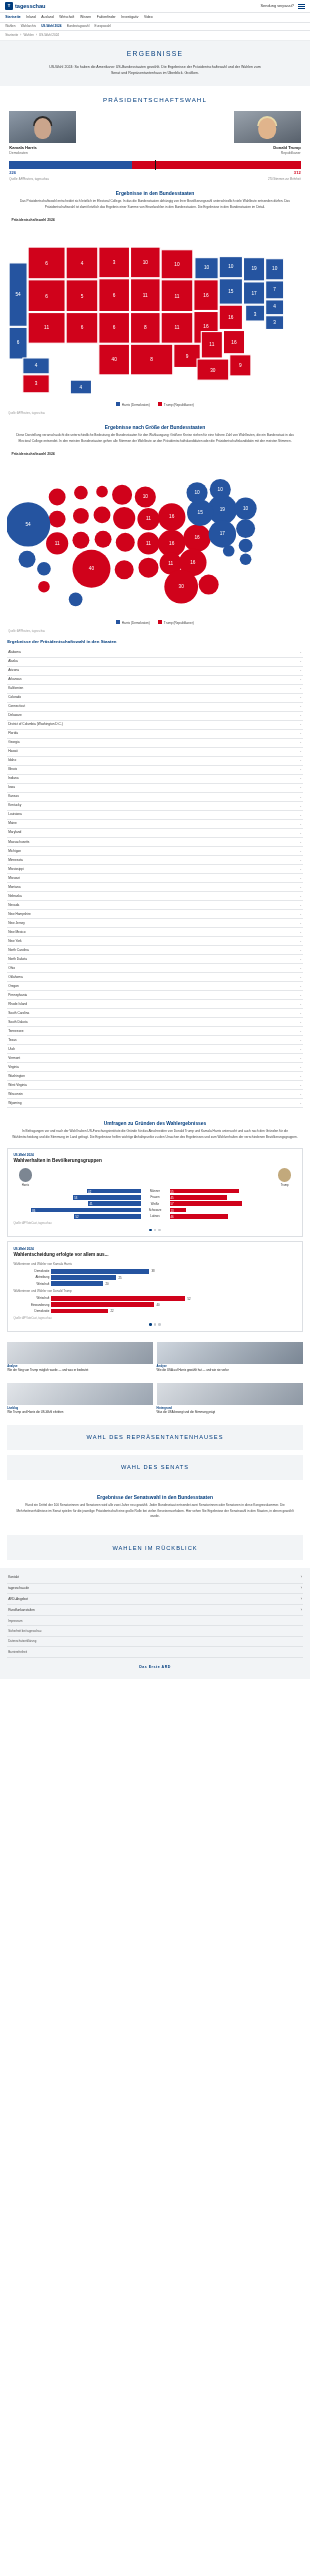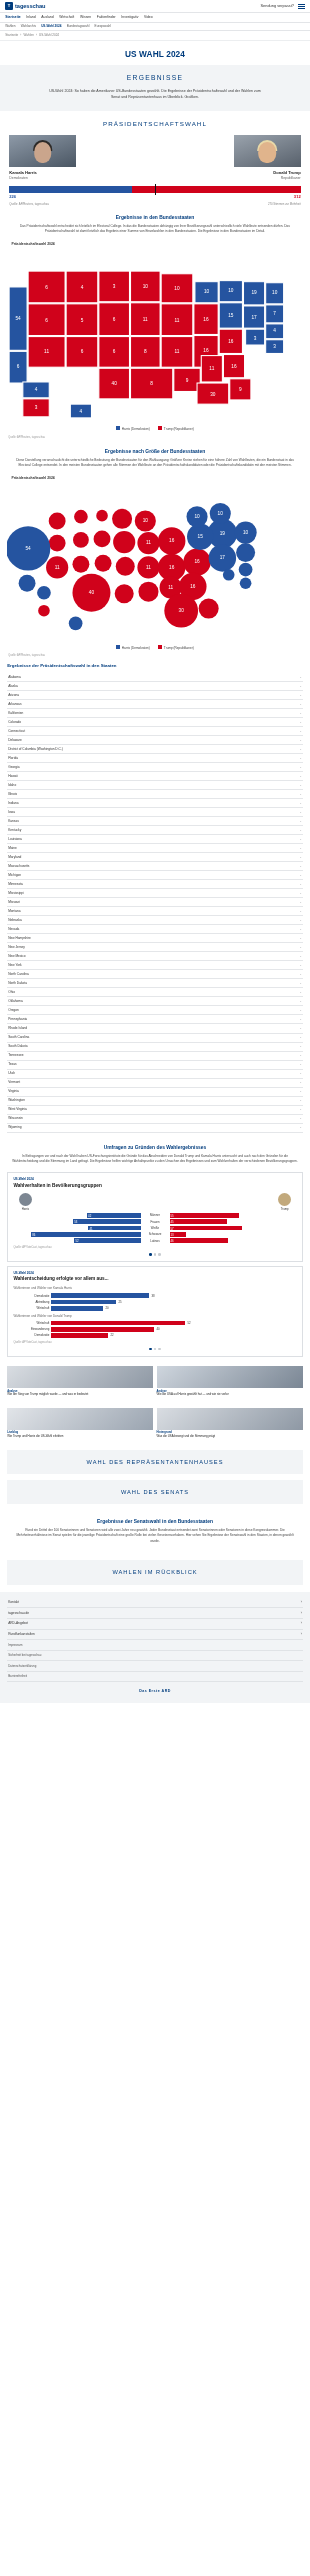--- a/index.html
+++ b/index.html
@@ -296,21 +296,20 @@
   </div>
 
   <div class="breadcrumb">
     <span>Startseite</span>
       <span>›</span>
     <span>Wahlen</span>
       <span>›</span>
     <span>US-Wahl 2024</span>
   </div>
 
-  <div class="page-title">US WAHL 2024</div>
 
   <div class="band">
     <h2>ERGEBNISSE</h2>
     <p>US-Wahl 2024: So haben die Amerikaner US-Bundesstaaten gewählt. Die Ergebnisse der Präsidentschaftswahl und der Wahlen zum Senat und Repräsentantenhaus im Überblick. Grafiken.</p>
   </div>
 
   <div class="section-head">PRÄSIDENTSCHAFTSWAHL</div>
 
   <div class="cands">
     <div class="cand dem">

